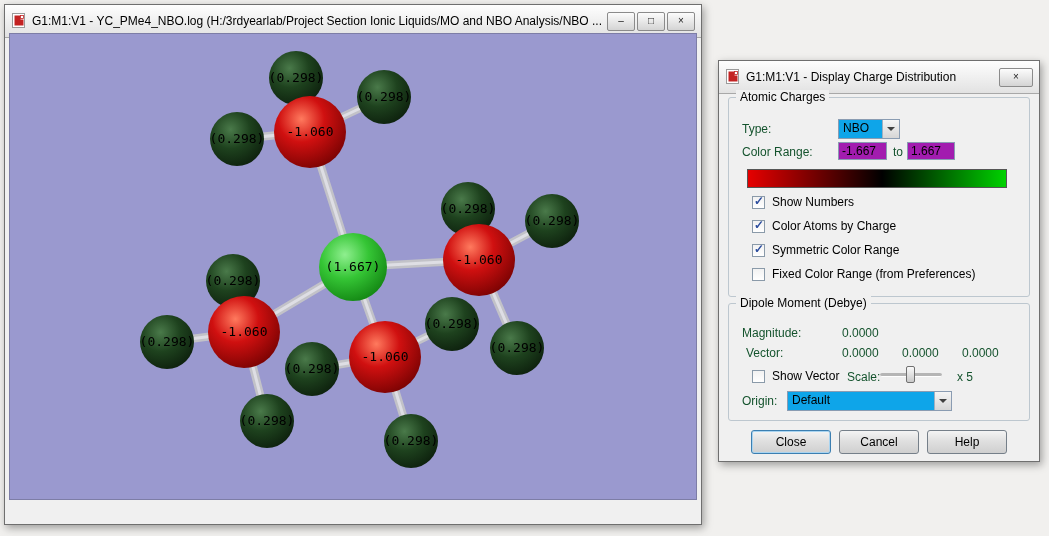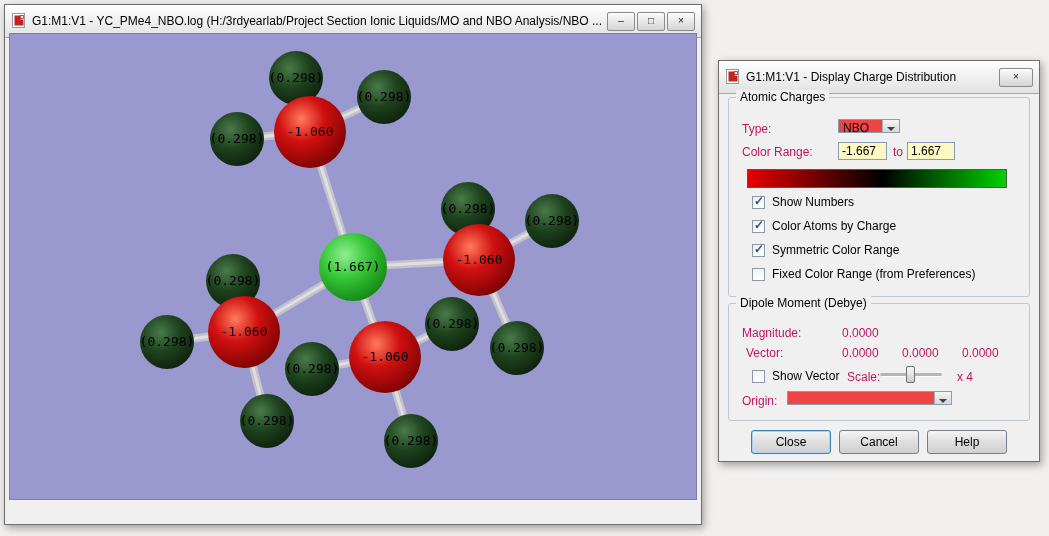--- a/index.html
+++ b/index.html
@@ -26,24 +26,24 @@
   .atom-label{font-family:"DejaVu Sans Mono",monospace;font-size:13px;fill:#000;text-anchor:middle;}
   
   .statusbar{position:absolute;left:1px;right:1px;bottom:1px;height:21px;background:#f0f0f0;
     display:flex;align-items:center;font-size:12px;color:#000;border-top:1px solid #d9d9d9;}
   .status-left{flex:1;padding:0 6px;white-space:nowrap;}
   .status-cell{padding:0 8px;border-left:1px solid #b9b9b9;height:100%;display:flex;align-items:center;white-space:nowrap;}
   
   .dlg-body{position:absolute;left:0;top:28px;right:0;bottom:0;font-size:12px;padding-left:6px;}
   .groupbox{position:absolute;border:1px solid #bdc7cf;border-radius:3px;box-sizing:border-box;}
   .gb-label{position:absolute;top:-8px;left:7px;background:#f0f0f0;padding:0 4px;font-size:12px;color:#000;}
-  .lbl{position:absolute;font-size:12px;color:#be185d;white-space:nowrap;}
-  .txt{position:absolute;height:18px;border:1px solid #8a9cb2;background:#fef9c3;font-size:12px;
+  .lbl{position:absolute;font-size:12px;color:#14532d;white-space:nowrap;}
+  .txt{position:absolute;height:18px;border:1px solid #8a9cb2;background:#a21caf;font-size:12px;
     padding:0 3px;box-sizing:border-box;font-family:inherit;line-height:16px;}
-  .combo{position:absolute;height:14px;border:1px solid #8a9cb2;background:#ef4444;box-sizing:border-box;display:flex;justify-content:flex-end;}
+  .combo{position:absolute;height:20px;border:1px solid #8a9cb2;background:#0ea5e9;box-sizing:border-box;display:flex;}
   .combo .val{flex:1;font-size:12px;padding:1px 4px;white-space:nowrap;overflow:hidden;}
   .combo .dd{width:16px;border-left:1px solid #9fb0c1;background:linear-gradient(#f5f5f5,#d6d6d6);position:relative;flex:0 0 16px;}
   .combo .dd::after{content:"";position:absolute;left:4px;top:7px;border:4px solid transparent;border-top-color:#404040;}
   .gradbar{position:absolute;border:1px solid #555;box-sizing:border-box;}
   .cb-row{position:absolute;display:flex;align-items:center;gap:7px;height:16px;}
   .checkbox{width:13px;height:13px;border:1px solid #8a9aa9;background:linear-gradient(#f2f2f2,#fff);
     display:inline-block;position:relative;box-sizing:border-box;flex:0 0 13px;}
   .checkbox.checked::after{content:"✓";position:absolute;left:1px;top:-3px;font-size:12px;font-weight:bold;color:#2c4d9e;}
   .slider{position:absolute;width:62px;height:17px;}
   .slider .track{position:absolute;left:0;right:0;top:7px;height:3px;background:#b5b5b5;
@@ -236,24 +236,25 @@
 
       <div class="cb-row" style="left:23px;top:64px;">
         <span class="checkbox"></span>
         <span>Show Vector</span>
       </div>
       <span class="lbl" style="left:118px;top:66px;">Scale:</span>
       <div class="slider" style="left:151px;top:62px;">
         <span class="track"></span>
         <span class="thumb"></span>
       </div>
-      <span class="lbl" style="left:228px;top:66px;">x 4</span>
+      <span class="lbl" style="left:228px;top:66px;">x 5</span>
 
       <span class="lbl" style="left:13px;top:90px;">Origin:</span>
       <div class="combo" style="left:58px;top:87px;width:165px;">
+        <span class="val">Default</span>
         <span class="dd"></span>
       </div>
     </div>
 
     <div class="btn-row">
       <span class="btn default">Close</span>
       <span class="btn">Cancel</span>
       <span class="btn">Help</span>
     </div>
 

